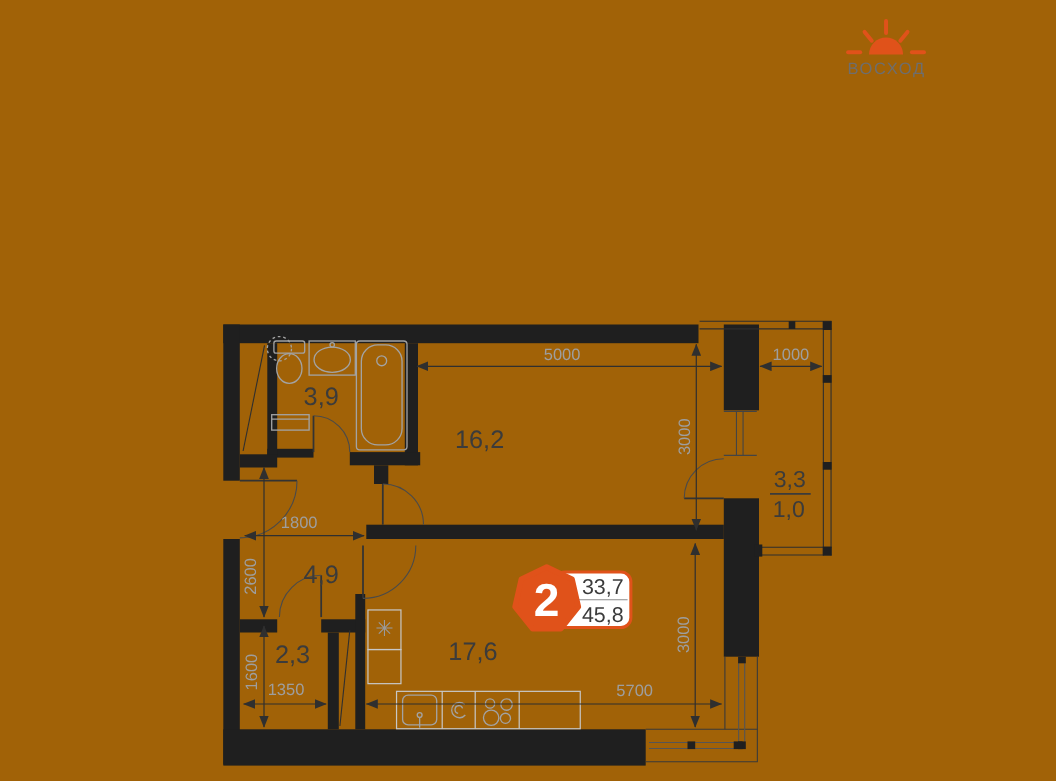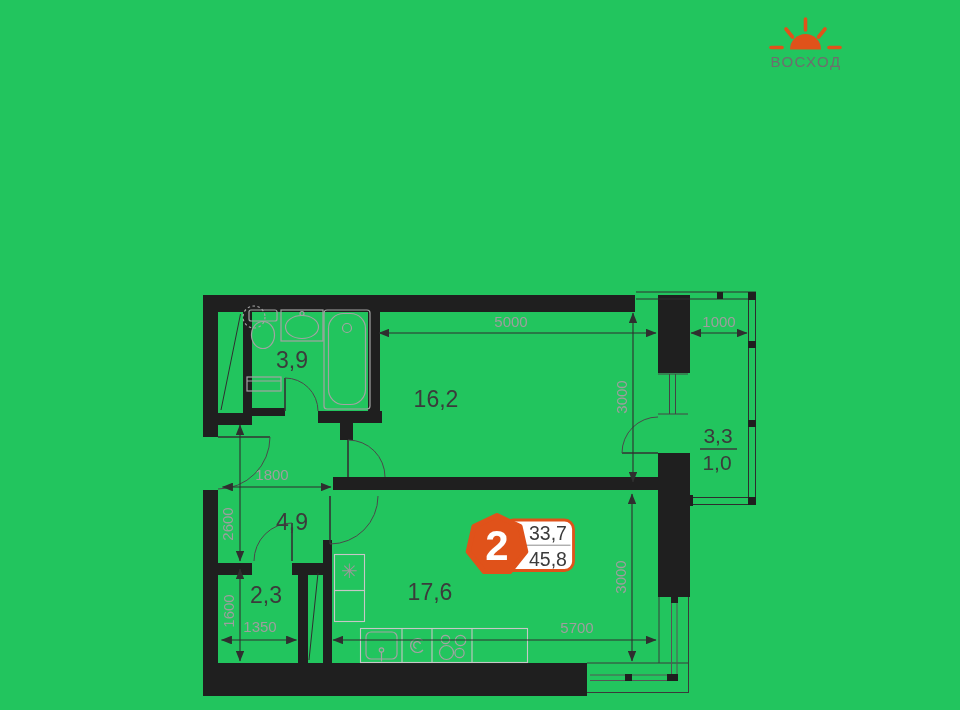--- a/index.html
+++ b/index.html
@@ -1,16 +1,16 @@
 <!DOCTYPE html>
 <html><head>
 <meta charset="utf-8">
 <style>
   html,body{margin:0;padding:0;background:#ffffff;}
-  .page{position:relative;width:960px;height:710px;background:#22c55e;overflow:hidden;
+  .page{position:relative;width:960px;height:710px;background:#a16207;overflow:hidden;
         font-family:"Liberation Sans",sans-serif;}
   svg text{font-family:"Liberation Sans",sans-serif;}
   .dim-label{fill:#9e9e9e;font-size:15px;}
   .room-label{fill:#3b3b3b;font-size:23px;}
   .balcony-label{fill:#3b3b3b;font-size:21px;}
   .badge-num{fill:#3b3b3b;font-size:19.5px;}
   .wall{fill:#1f1f1f;}
   .dimline{stroke:#2f2f2f;stroke-width:1.1;}
   .arc{stroke:#4a4a4a;stroke-width:1;fill:none;}
   .leaf{stroke:#333;stroke-width:1.6;}

